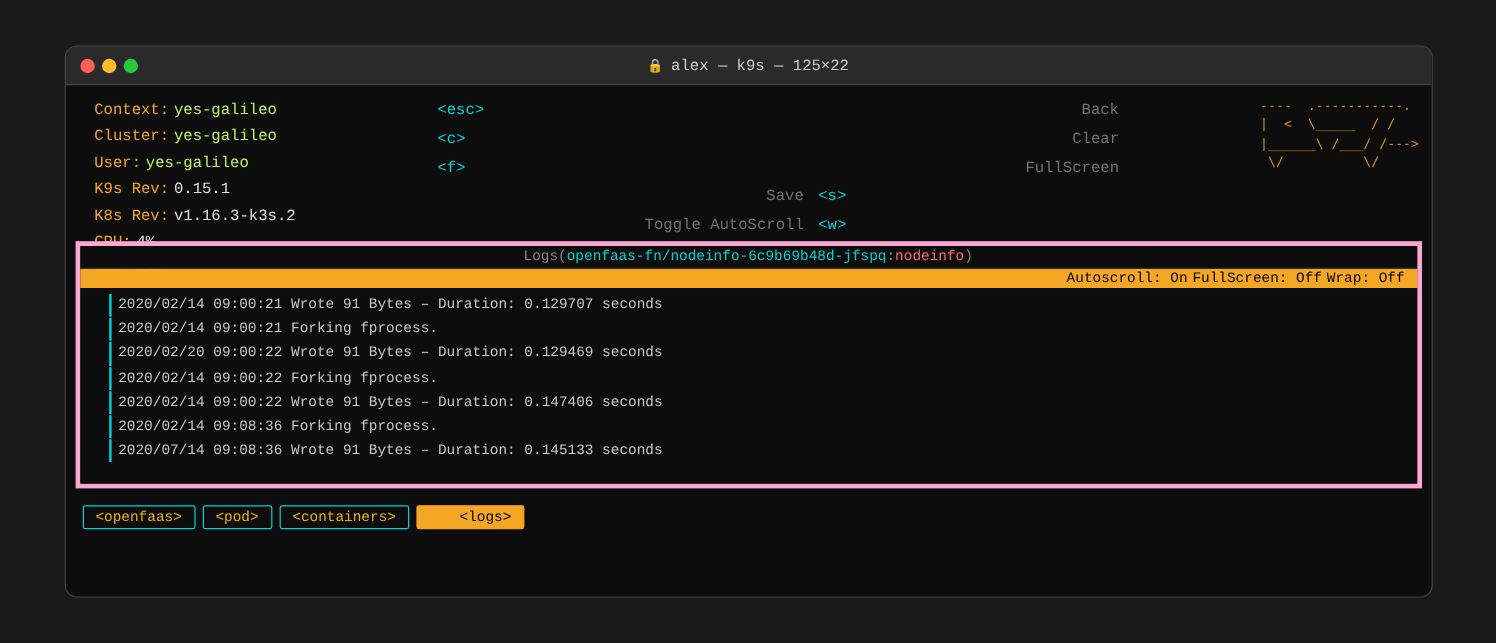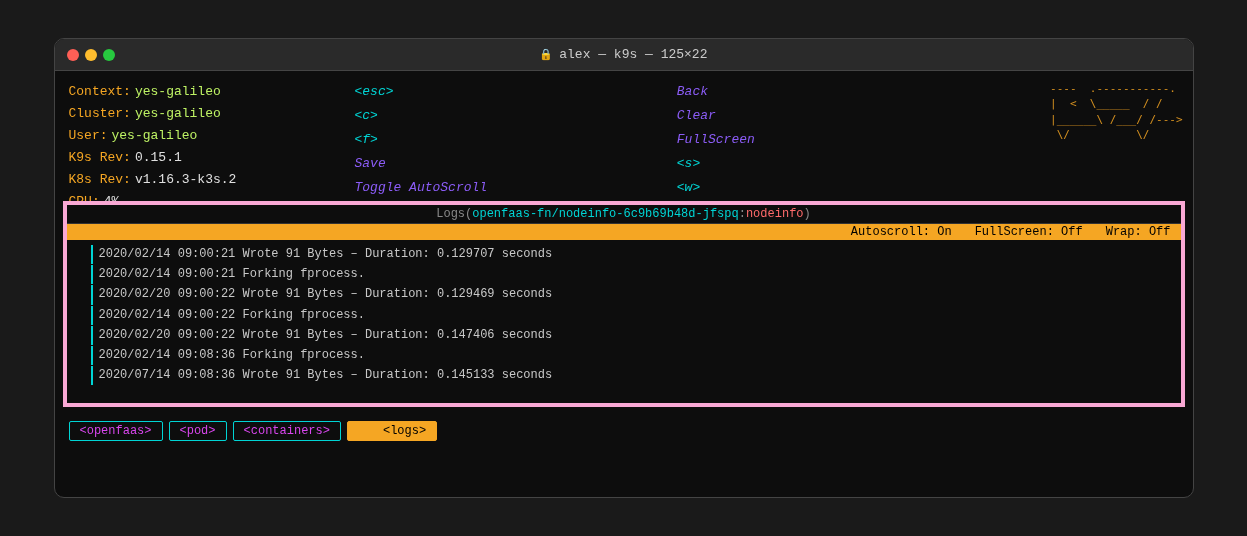--- a/index.html
+++ b/index.html
@@ -54,44 +54,44 @@
       align-items: center;
       gap: 6px;
     }
     .lock-icon {
       font-size: 11px;
     }
     .left-panel {
       width: 280px;
       padding: 10px 14px;
       flex-shrink: 0;
+      margin-left: 10px;
     }
     .info-row {
       font-size: 13px;
       line-height: 1.7;
       display: flex;
       gap: 4px;
     }
     .label-orange { color: #f5a623; }
     .value-cyan { color: #bef264; }
     .value-white { color: #e0e0e0; }
     .middle-panel {
       flex: 1;
       padding: 10px 20px;
     }
     .shortcuts {
       display: grid;
       grid-template-columns: auto auto;
       gap: 2px 12px;
       font-size: 13px;
       line-height: 1.7;
-      font-style: italic;
     }
     .shortcut-key { color: #00d4d4; }
-    .shortcut-desc { color: #8b5cf6; }
+    .shortcut-desc { color: #737373; text-align: right; }
     .right-panel {
       width: 240px;
       padding: 10px;
       display: flex;
       align-items: flex-start;
       justify-content: flex-end;
     }
     .k9s-logo {
       color: #f5a623;
       font-size: 11px;
@@ -120,21 +120,21 @@
     }
     .logs-title-path { color: #00d4d4; }
     .logs-title-node { color: #ff6b6b; }
     .logs-status-bar {
       background: #f5a623;
       color: #000;
       font-size: 12px;
       padding: 1px 10px;
       display: flex;
       justify-content: flex-end;
-      gap: 23px;
+      gap: 4px;
       flex-shrink: 0;
     }
     .logs-body {
       flex: 1;
       overflow-y: auto;
       padding: 4px 8px;
       background: #0d0d0d;
     }
     .log-line {
       font-size: 12px;
@@ -148,21 +148,21 @@
     .tabs-bar {
       display: flex;
       gap: 6px;
       padding: 6px 14px 10px 14px;
       flex-shrink: 0;
     }
     .tab {
       padding: 2px 10px;
       font-size: 12px;
       border: 1px solid #00d4d4;
-      color: #d946ef;
+      color: #eab308;
       background: transparent;
       border-radius: 2px;
     }
     .tab.active {
       background: #f5a623;
       border-color: #f5a623;
       color: #000;
       padding-left: 35px;
     }
     .main-content {
@@ -260,21 +260,21 @@
       <div class="logs-status-bar">
         <span>Autoscroll: On</span>
         <span>FullScreen: Off</span>
         <span>Wrap: Off</span>
       </div>
       <div class="logs-body" id="logs-body">
       <div class="log-line">2020/02/14 09:00:21 Wrote 91 Bytes – Duration: 0.129707 seconds</div>
           <div class="log-line">2020/02/14 09:00:21 Forking fprocess.</div>
           <div class="log-line">2020/02/20 09:00:22 Wrote 91 Bytes – Duration: 0.129469 seconds</div>
           <div class="log-line">2020/02/14 09:00:22 Forking fprocess.</div>
-          <div class="log-line">2020/02/20 09:00:22 Wrote 91 Bytes – Duration: 0.147406 seconds</div>
+          <div class="log-line">2020/02/14 09:00:22 Wrote 91 Bytes – Duration: 0.147406 seconds</div>
           <div class="log-line">2020/02/14 09:08:36 Forking fprocess.</div>
           <div class="log-line">2020/07/14 09:08:36 Wrote 91 Bytes – Duration: 0.145133 seconds</div>
         </div>
     </div>
 
     <div class="tabs-bar" id="tabs-bar">
     <div class="tab">&lt;openfaas&gt;</div>
         <div class="tab">&lt;pod&gt;</div>
         <div class="tab">&lt;containers&gt;</div>
         <div class="tab active">&lt;logs&gt;</div>

